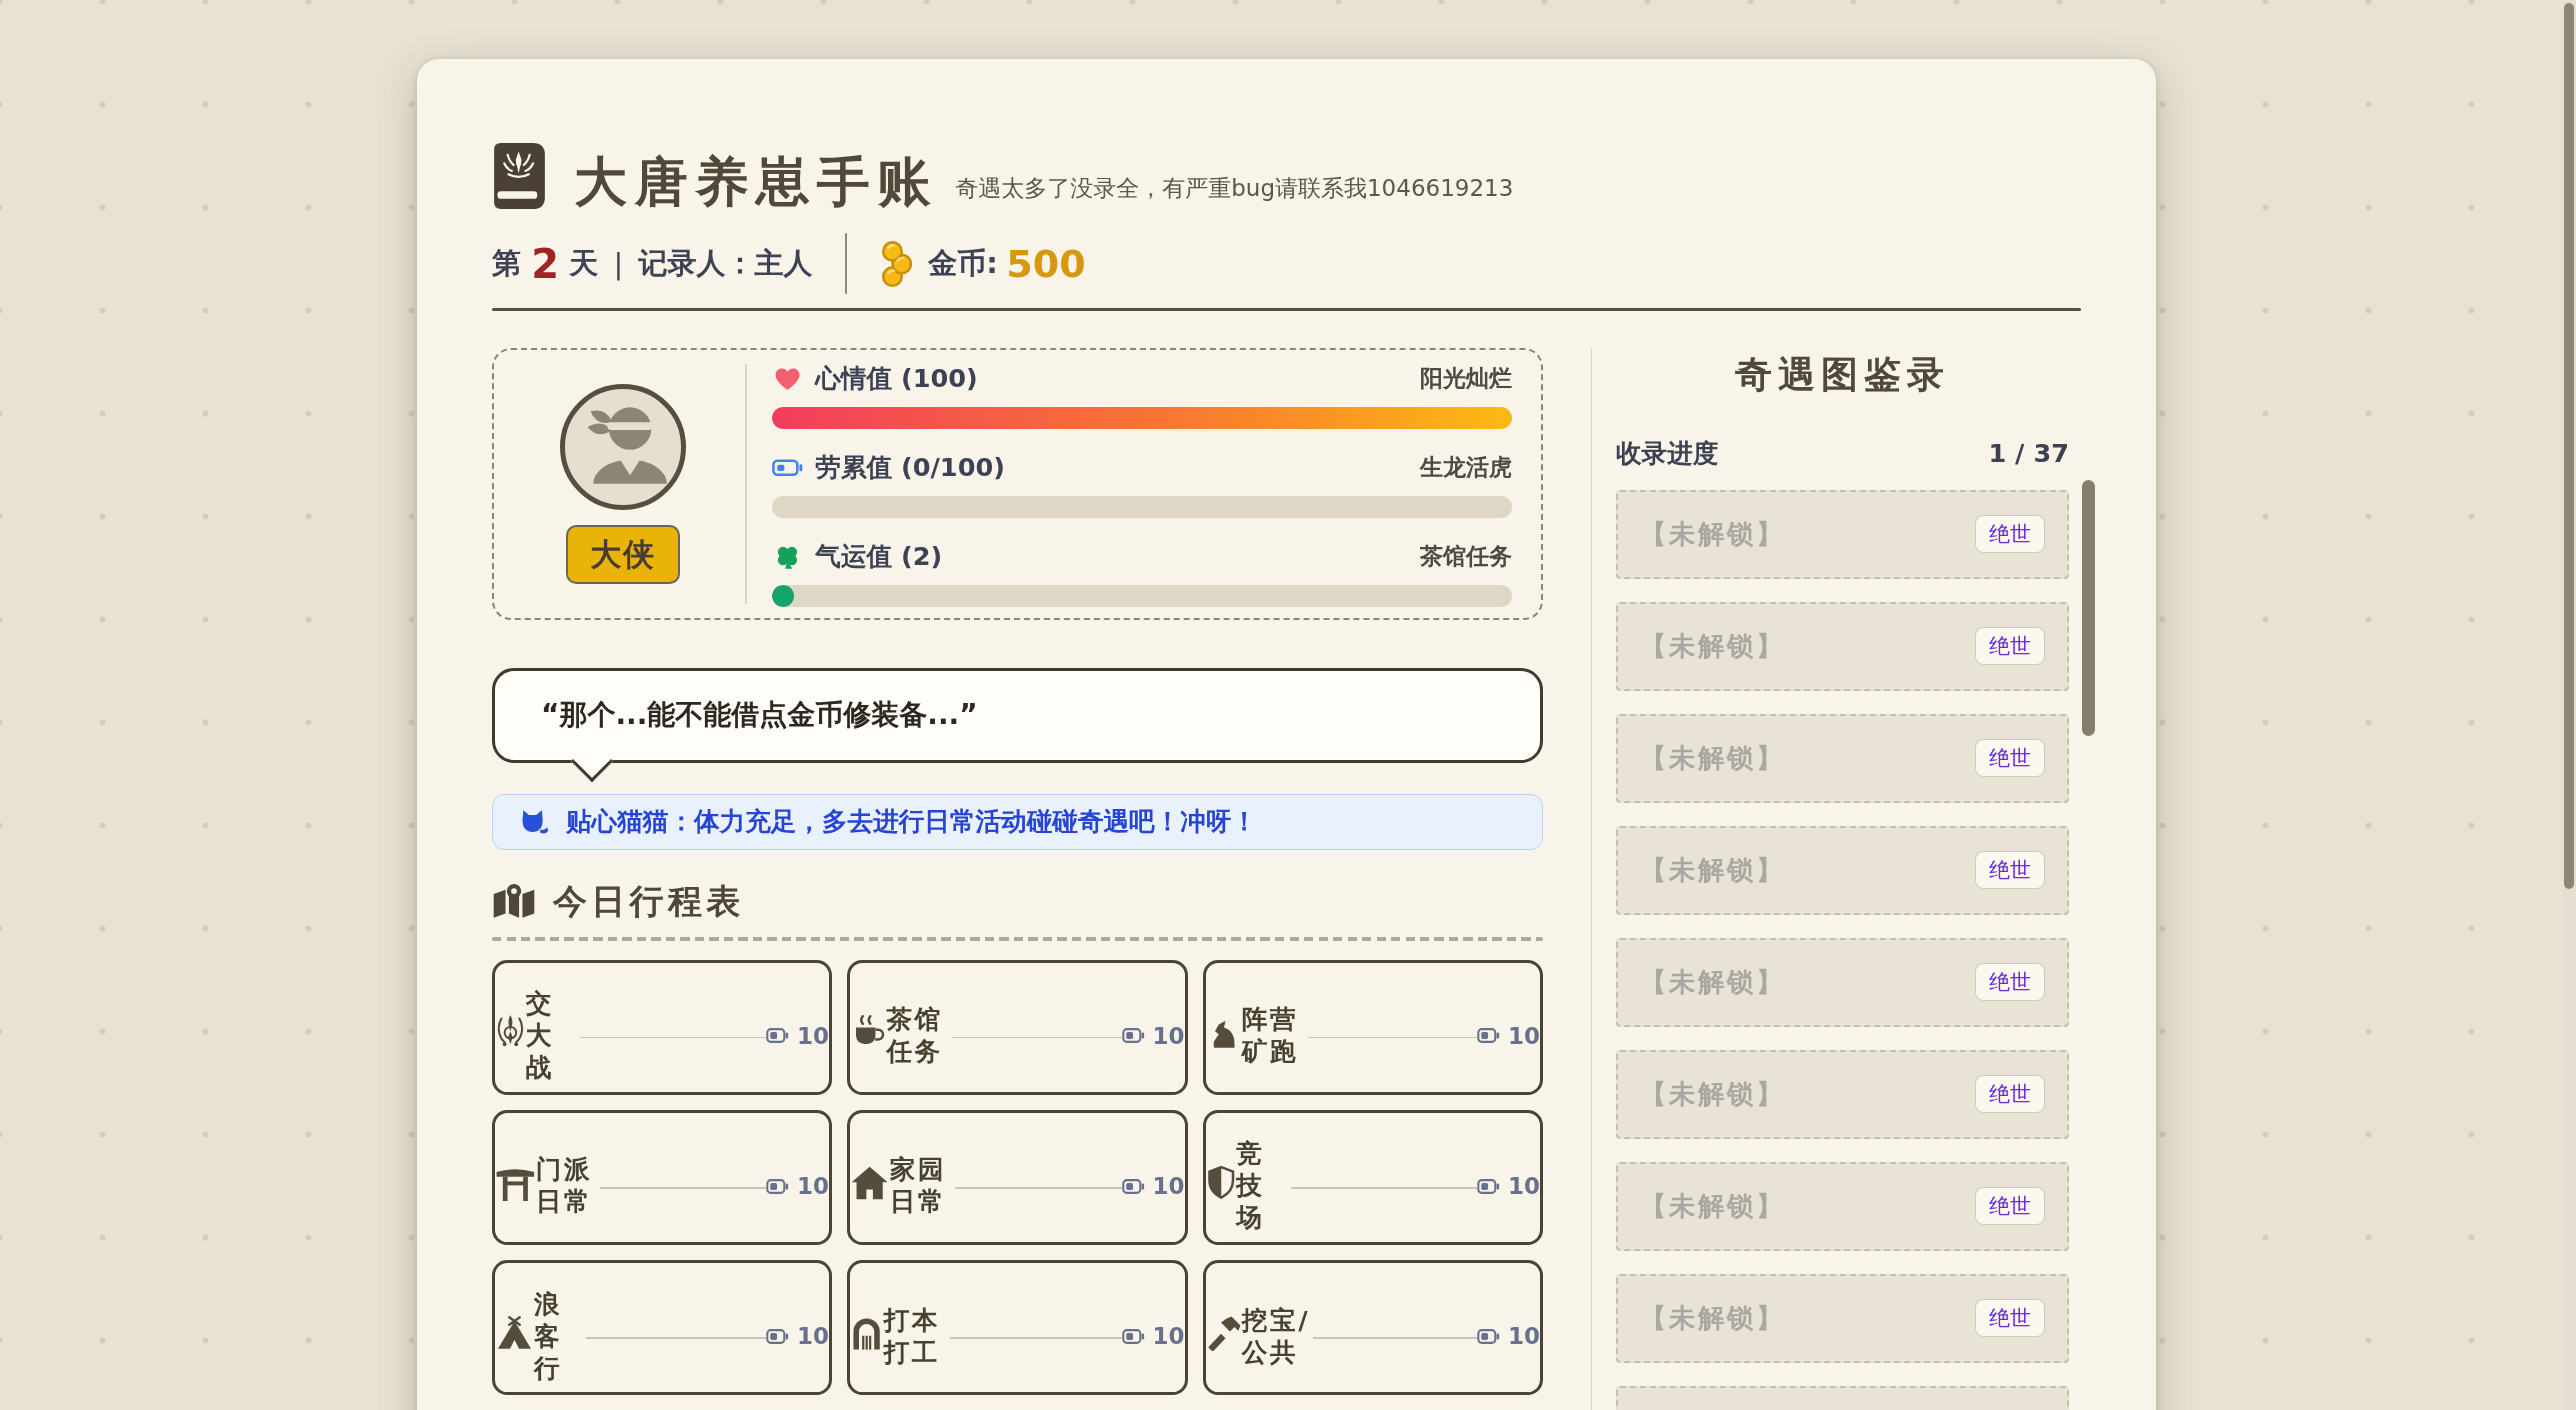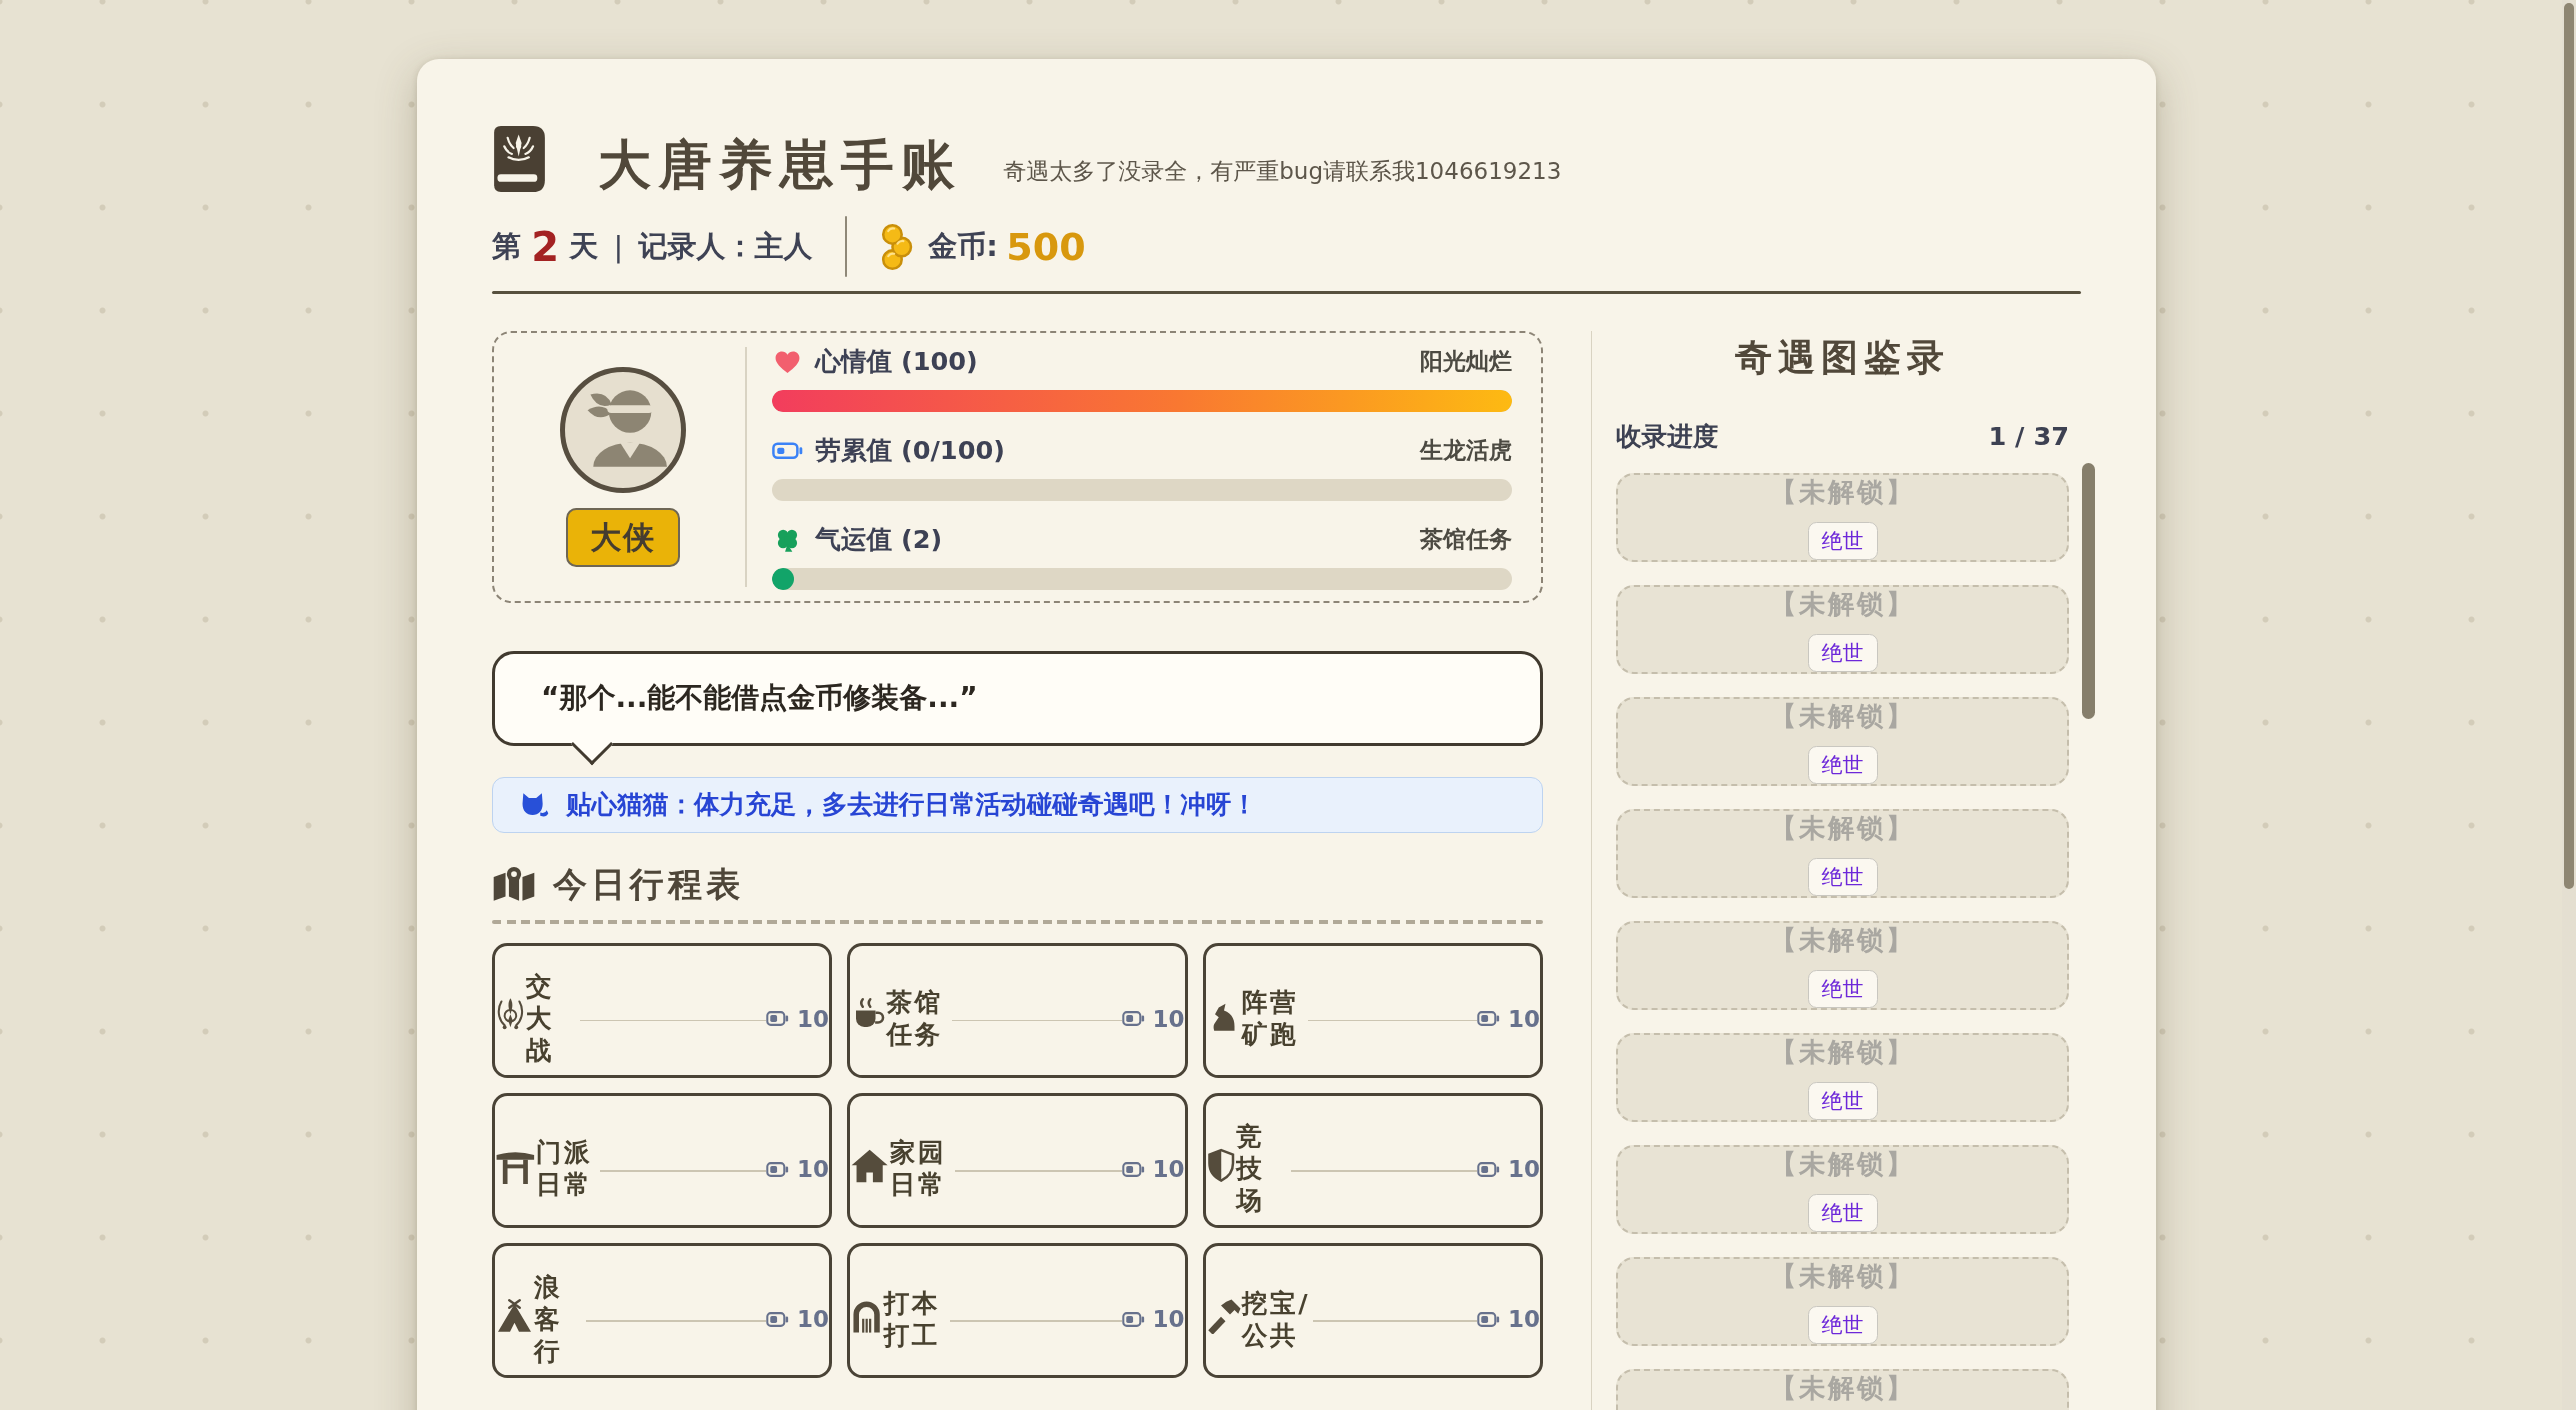--- a/index.html
+++ b/index.html
@@ -12,21 +12,21 @@
     background-position:51px 53px;
     position:relative;
   }
   .card {
     position:absolute; left:417px; top:59px; width:1739px; height:1516px;
     background:#f8f4e9; border-radius:22px;
     box-shadow:0 13.6px 41px rgba(94,82,54,.30), 0 1.7px 6.8px rgba(94,82,54,.18);
     padding:0 75px;
   }
   
-  .hdr-row1 { padding-top:67px; display:flex; align-items:flex-end;gap:24px; }
+  .hdr-row1 { padding-top:84px; display:flex; align-items:flex-end; }
   .logo { width:55px; height:66px; flex:none; }
   .title { margin-left:27px; font-size:53px; font-weight:700; color:#51483a; letter-spacing:7.7px; line-height:1.02; }
   .subtitle { margin-left:17px; margin-bottom:5.1px; font-size:23px; color:#5d564a; }
   .hdr-row2 { margin-top:24px; display:flex; align-items:center; font-size:29px; font-weight:600; color:#3e4254; }
   .day-num { font-size:40px; font-weight:700; color:#a32222; margin:0 10.2px; }
   .pipe { margin:0 15.3px; font-weight:400; color:#3e4254; }
   .vdiv { width:2.6px; height:61px; background:#8f8878; margin:0 32px; border-radius:1.7px; }
   .coin-ico { width:37px; height:48px; margin-right:12px; }
   .coin-val { font-size:38px; font-weight:700; color:#d8980e; margin-left:8.5px; }
   .sleep-btn {
@@ -73,21 +73,21 @@
   .act-ico svg { height:36px; }
   .act-label { margin-top:5.1px; font-size:25.6px; font-weight:700; color:#48412f; letter-spacing:2.6px; line-height:32px; }
   .act-line { width:calc(100% - 44px); height:1.7px; background:#ccc5b2; margin-top:10.2px; }
   .act-cost { margin-top:6.8px; display:flex; align-items:center; gap:7.7px; font-size:23px; font-weight:600; color:#67718c; }
   .cost-ico { width:23px; height:17px; }
   
   .codex-inner { padding-right:12px; }
   .codex-title { margin-top:1.7px; text-align:center; font-size:37px; font-weight:700; color:#51483a; letter-spacing:6px; }
   .codex-progress { margin-top:36px; display:flex; justify-content:space-between; align-items:center; font-size:25.6px; font-weight:700; color:#3d4152; }
   .codex-list { margin-top:19px; display:flex; flex-direction:column; gap:23px; }
-  .locked { height:89px; background:#e8e3d4; border:2.1px dashed #c5beac; border-radius:18px; display:flex; align-items:center; justify-content:space-between; padding:0 22px; cursor:pointer;flex-direction:column; }
+  .locked { height:89px; background:#e8e3d4; border:2.1px dashed #c5beac; border-radius:4px; display:flex; align-items:center; justify-content:space-between; padding:0 22px; cursor:pointer; }
   .locked-label { font-size:26.4px; font-weight:600; color:#a9a7a1; letter-spacing:2.6px; }
   .badge { width:70px; height:38px; background:#fbf8f0; border:1.7px solid #c9c7c0; border-radius:8.5px; display:flex; align-items:center; justify-content:center; font-size:21px; color:#6d28d9; flex:none; }
   .codex-scroll { position:absolute; right:-13.6px; top:132px; width:12.8px; height:256px; background:#867e6b; border-radius:6.8px; }
   
   .page-scrollbar { position:absolute; right:0; top:0; width:13.6px; height:1411px; background:#e4dfd1; }
   .page-thumb { position:absolute; top:2.6px; right:1.7px; width:10.2px; height:886px; background:#8e8672; border-radius:5.1px; }
 </style>
 </head>
 <body>
 

